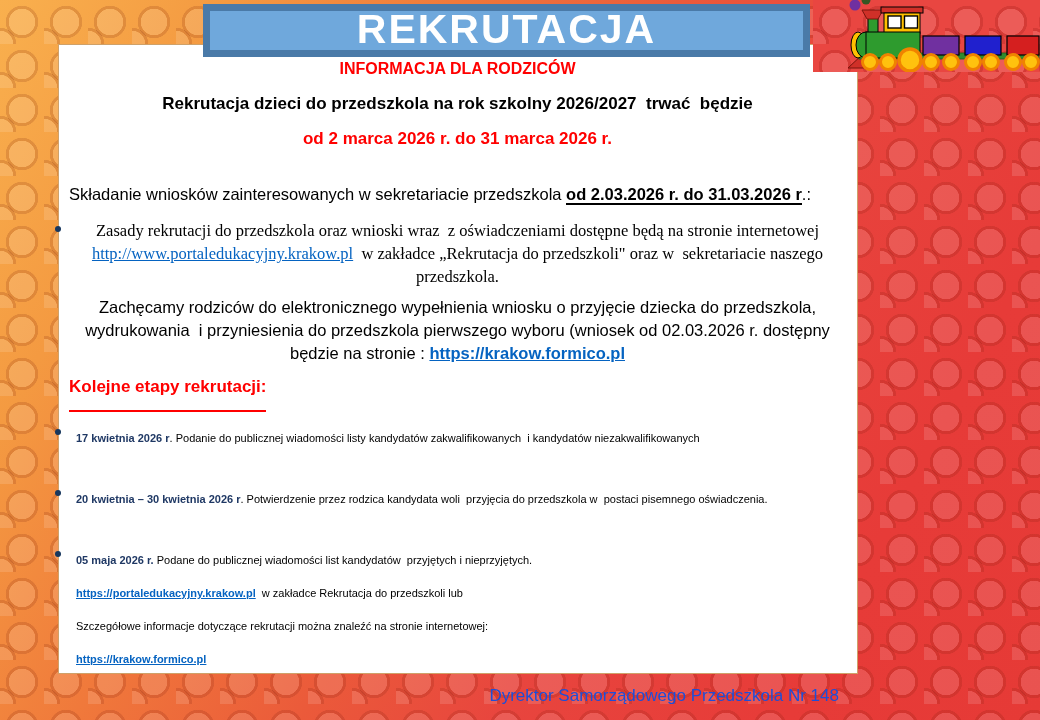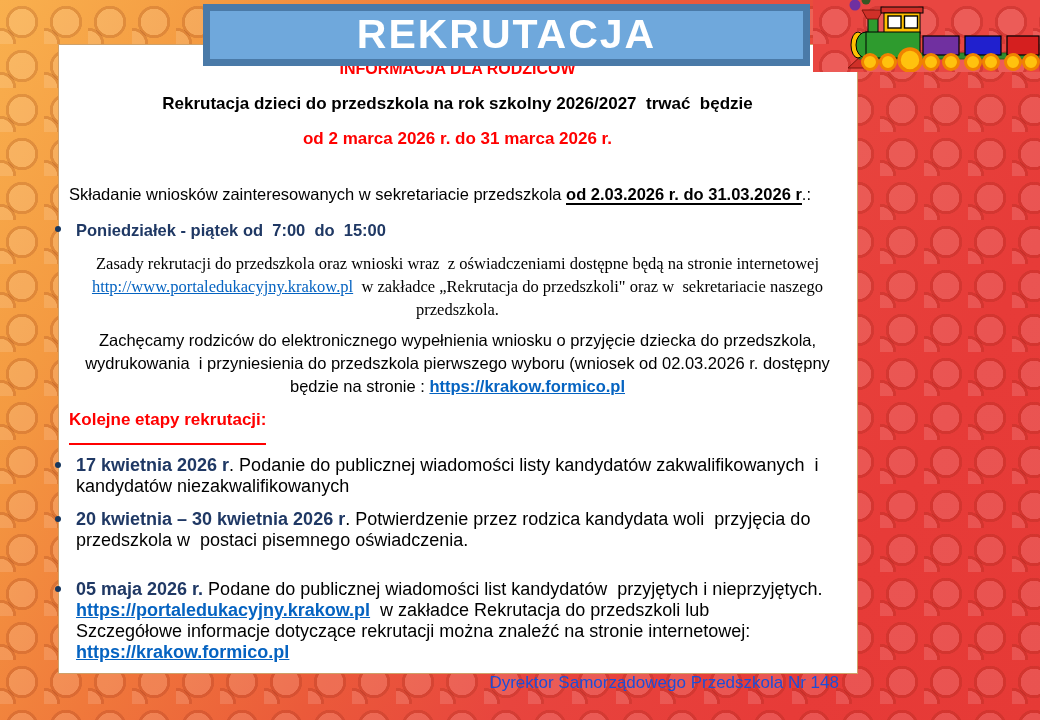--- a/index.html
+++ b/index.html
@@ -29,21 +29,21 @@
   }
   
   .card{
     position:absolute;left:58px;top:44px;width:800px;height:630px;
     background:#ffffff;border:1px solid #cfa169;box-sizing:border-box;
   }
   .content{padding:14px 18px 0 17px;}
   .t{white-space:pre-wrap;}
   
   .banner{
-    position:absolute;left:203px;top:4px;width:607px;height:62px;box-sizing:border-box;
+    position:absolute;left:203px;top:4px;width:607px;height:53px;box-sizing:border-box;
     background:#6FA8DC;border:7px solid #4A7AA8;
     display:flex;align-items:center;justify-content:center;
   }
   .banner-title{
     color:#ffffff;font-weight:bold;font-size:41px;letter-spacing:2px;line-height:1;
     transform:translateY(-1px);
   }
   
   .subtitle{color:#FF0000;font-weight:bold;font-size:16px;text-align:center;line-height:20px;}
   .main-line{margin-top:14px;color:#000;font-weight:bold;font-size:17px;text-align:center;line-height:22px;}
@@ -51,45 +51,45 @@
   .submission{margin-top:32px;margin-left:-7px;font-size:16.5px;color:#000;line-height:24px;}
   .bold-underline{font-weight:bold;border-bottom:2px solid #000;}
   .hours{margin-top:13px;position:relative;color:#1F3864;font-weight:bold;font-size:16.5px;line-height:22px;}
   .bullet{position:absolute;left:-21px;top:7px;width:6px;height:6px;border-radius:50%;background:#17375E;}
   .para{font-size:16.5px;color:#000;line-height:23px;text-align:center;max-width:852px;margin-left:auto;margin-right:auto;}
   .para.rules{margin-top:11px;font-family:Liberation Serif, serif;}
   .para.encourage{margin-top:8px;}
   a.link, .link{color:#0563C1;text-decoration:underline;cursor:pointer;}
   .link-bold{font-weight:bold;}
   .stages-heading{margin-top:11px;margin-left:-7px;display:inline-block;color:#FF0000;font-weight:bold;font-size:17px;line-height:22px;border-bottom:2px solid #FF0000;padding-bottom:12px;}
-  .stage-item{position:relative;font-size:18px;color:#000;line-height:21px;}
+  .stage-item{position:relative;font-size:11px;color:#000;line-height:33px;}
   .stage-item .date{color:#1F3864;font-weight:bold;}
   .item17{margin-top:10px;}
-  .item20{margin-top:12px;}
+  .item20{margin-top:28px;}
   .item05{margin-top:28px;}
   .footer-line{margin-top:9px;text-align:right;font-size:17px;color:#1d4ed8;line-height:22px;}
 </style>
 </head>
 <body>
 
 <div class="bg"></div>
 
 <div class="card">
   <div class="content">
 
     <div class="subtitle t">INFORMACJA DLA RODZICÓW</div>
 
     <div class="main-line t">Rekrutacja dzieci do przedszkola na rok szkolny 2026/2027  trwać  będzie</div>
 
     <div class="date-line t">od 2 marca 2026 r. do 31 marca 2026 r.</div>
 
     <div class="submission"><span class="t">Składanie wniosków zainteresowanych w sekretariacie przedszkola </span><span class="bold-underline t">od 2.03.2026 r. do 31.03.2026 r</span><span class="t">.:</span></div>
 
     <div class="hours">
-      <span class="bullet"></span><span class="t">Poniedziałek - piątek od  7:00  do  15:00</span>
+      <span class="bullet"></span>
     </div>
 
     <div class="para rules"><span class="t">Zasady rekrutacji do przedszkola oraz wnioski wraz  z oświadczeniami dostępne będą na stronie internetowej </span><a class="link t">http://www.portaledukacyjny.krakow.pl</a><span class="t">  w zakładce „Rekrutacja do przedszkoli" oraz w  sekretariacie naszego przedszkola.</span></div>
 
     <div class="para encourage"><span class="t">Zachęcamy rodziców do elektronicznego wypełnienia wniosku o przyjęcie dziecka do przedszkola, wydrukowania  i przyniesienia do przedszkola pierwszego wyboru (wniosek od 02.03.2026 r. dostępny będzie na stronie : </span><a class="link link-bold t">https://krakow.formico.pl</a></div>
 
     <div>
       <span class="stages-heading t">Kolejne etapy rekrutacji:</span>
     </div>
 

